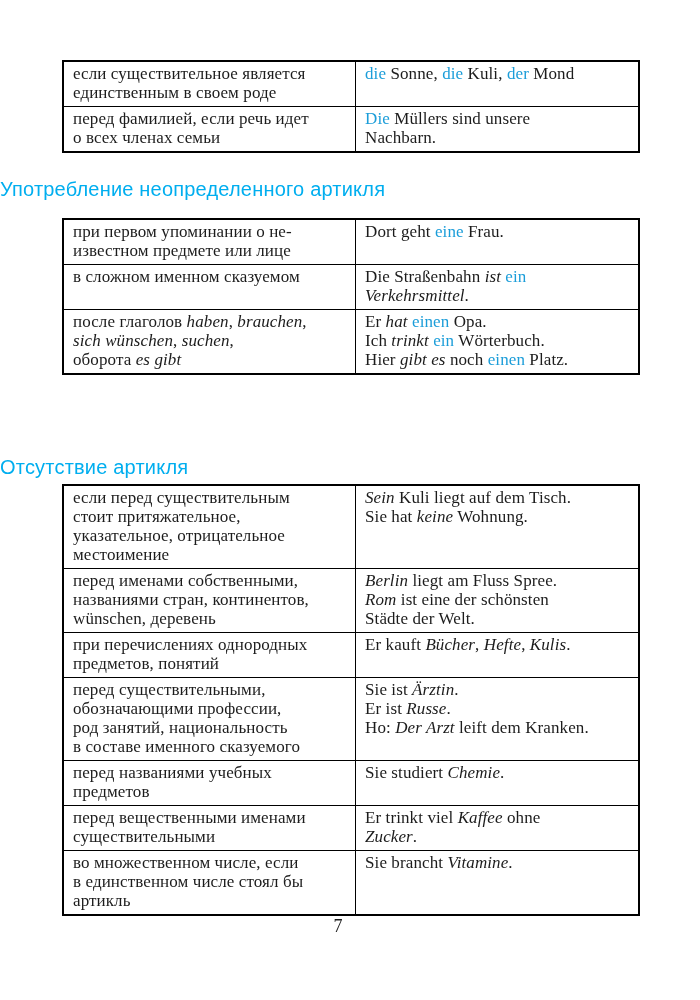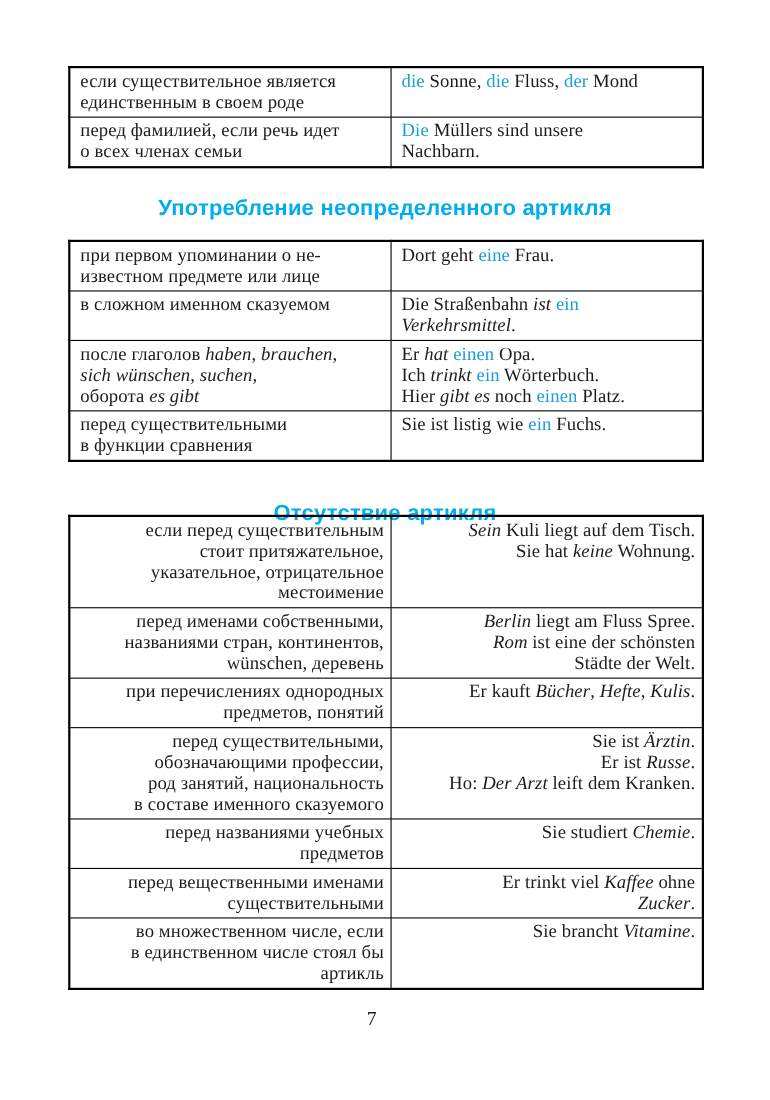--- a/index.html
+++ b/index.html
@@ -23,46 +23,45 @@
     border:1px solid var(--border);
     vertical-align:top;
     padding:2px 6px 4px 9px;
     font-size:17px;line-height:19px;
     letter-spacing:0.1px;
   }
   td.left{width:276px;}
   .it{font-style:italic;margin-top:44px;}
   .art{color:var(--accent-article);}
   .heading{
-    position:absolute;left:0;width:700px;text-align:center;
+    position:absolute;left:0;width:700px;text-align:left;
     font-family:"Liberation Sans","DejaVu Sans",sans-serif;
     font-size:20px;color:var(--accent-heading);
     letter-spacing:0.2px;
-    font-weight:bold;
   }
   .t1{top:60px;}
   .h1{top:178px;}
   .t2{top:218px;}
   .h2{top:444px;margin-top:12px;}
-  .t3{top:468px;text-align:right;}
+  .t3{top:484px;}
   .pagenum{
     position:absolute;top:916px;left:0;width:676px;text-align:center;
     font-size:18px;color:var(--text);
   }
 </style>
 </head>
 <body>
 
 <div class="page">
 
   <table class="gtable t1">
     <tbody>
       <tr>
         <td class="left"><span>если существительное является</span><br><span>единственным в своем роде</span></td>
-        <td class="right"><span class="art">die</span><span> Sonne, </span><span class="art">die</span><span> Fluss, </span><span class="art">der</span><span> Mond</span></td>
+        <td class="right"><span class="art">die</span><span> Sonne, </span><span class="art">die</span><span> Kuli, </span><span class="art">der</span><span> Mond</span></td>
       </tr>
       <tr>
         <td class="left"><span>перед фамилией, если речь идет</span><br><span>о всех членах семьи</span></td>
         <td class="right"><span class="art">Die</span><span> Müllers sind unsere</span><br><span>Nachbarn.</span></td>
       </tr>
     </tbody>
   </table>
 
   <div class="heading h1">Употребление неопределенного артикля</div>
 
@@ -72,24 +71,20 @@
         <td class="left"><span>при первом упоминании о не-</span><br><span>известном предмете или лице</span></td>
         <td class="right"><span>Dort geht </span><span class="art">eine</span><span> Frau.</span></td>
       </tr>
       <tr>
         <td class="left"><span>в сложном именном сказуемом</span></td>
         <td class="right"><span>Die Straßenbahn </span><span class="it">ist</span><span> </span><span class="art">ein</span><br><span class="it">Verkehrsmittel</span><span>.</span></td>
       </tr>
       <tr>
         <td class="left"><span>после глаголов </span><span class="it">haben</span><span>, </span><span class="it">brauchen</span><span>,</span><br><span class="it">sich wünschen</span><span>, </span><span class="it">suchen</span><span>,</span><br><span>оборота </span><span class="it">es gibt</span></td>
         <td class="right"><span>Er </span><span class="it">hat</span><span> </span><span class="art">einen</span><span> Opa.</span><br><span>Ich </span><span class="it">trinkt</span><span> </span><span class="art">ein</span><span> Wörterbuch.</span><br><span>Hier </span><span class="it">gibt es</span><span> noch </span><span class="art">einen</span><span> Platz.</span></td>
-      </tr>
-      <tr>
-        <td class="left"><span>перед существительными</span><br><span>в функции сравнения</span></td>
-        <td class="right"><span>Sie ist listig wie </span><span class="art">ein</span><span> Fuchs.</span></td>
       </tr>
     </tbody>
   </table>
 
   <div class="heading h2">Отсутствие артикля</div>
 
   <table class="gtable t3">
     <tbody>
       <tr>
         <td class="left"><span>если перед существительным</span><br><span>стоит притяжательное,</span><br><span>указательное, отрицательное</span><br><span>местоимение</span></td>

